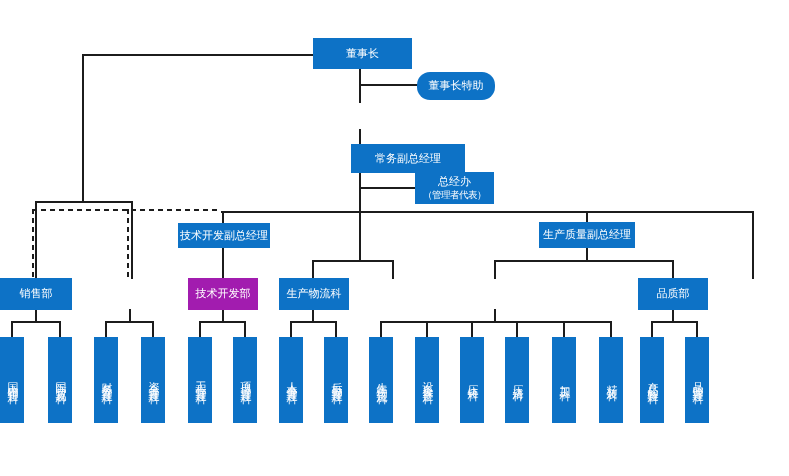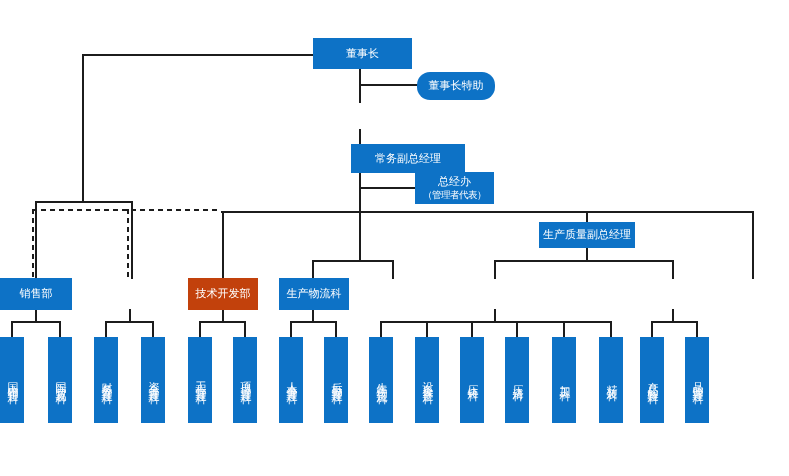--- a/index.html
+++ b/index.html
@@ -103,31 +103,37 @@
     <div class="node" style="left: 417px; top: 72px; width: 78px; height: 28px; background: rgb(13, 114, 198); color: rgb(255, 255, 255); border-radius: 13px;">
       <span class="main-label">董事长特助</span>
     </div>
     <div class="node" style="left: 313px; top: 144px; width: 114px; height: 29px; background: rgb(13, 114, 198); color: rgb(255, 255, 255); margin-left: 38px;">
       <span class="main-label">常务副总经理</span>
     </div>
     <div class="node two-line" style="left: 415px; top: 172px; width: 79px; height: 32px; background: rgb(13, 114, 198); color: rgb(255, 255, 255);">
       <span class="main-label">总经办</span>
       <span class="sublabel">（管理者代表）</span>
     </div>
+    <div class="node" style="left: 178px; top: 223px; width: 92px; height: 25px; background: rgb(13, 114, 198); color: rgb(255, 255, 255);">
+      <span class="main-label">技术开发副总经理</span>
+    </div>
     <div class="node" style="left: 0px; top: 278px; width: 72px; height: 32px; background: rgb(13, 114, 198); color: rgb(255, 255, 255);">
       <span class="main-label">销售部</span>
     </div>
     <div class="node" style="left: 539px; top: 222px; width: 96px; height: 26px; background: rgb(13, 114, 198); color: rgb(255, 255, 255);">
       <span class="main-label">生产质量副总经理</span>
     </div>
-    <div class="node" style="left: 188px; top: 278px; width: 70px; height: 32px; background: #c2410c; color: rgb(255, 255, 255); align-items: center;">
+    <div class="node" style="left: 188px; top: 278px; width: 70px; height: 32px; background: #a21caf; color: rgb(255, 255, 255); align-items: center;">
       <span class="main-label">技术开发部</span>
     </div>
     <div class="node" style="left: 279px; top: 278px; width: 70px; height: 32px; background: rgb(13, 114, 198); color: rgb(255, 255, 255);">
       <span class="main-label">生产物流科</span>
+    </div>
+    <div class="node" style="left: 638px; top: 278px; width: 70px; height: 32px; background: rgb(13, 114, 198); color: rgb(255, 255, 255);">
+      <span class="main-label">品质部</span>
     </div>
     <div class="node vertical" style="left: 0px; top: 337px; width: 24px; height: 86px; background: rgb(13, 114, 198); color: rgb(255, 255, 255);">
       <span class="main-label">国内销售科</span>
     </div>
     <div class="node vertical" style="left: 48px; top: 337px; width: 24px; height: 86px; background: rgb(13, 114, 198); color: rgb(255, 255, 255);">
       <span class="main-label">国际贸易科</span>
     </div>
     <div class="node vertical" style="left: 94px; top: 337px; width: 24px; height: 86px; background: rgb(13, 114, 198); color: rgb(255, 255, 255);">
       <span class="main-label">财务管理科</span>
     </div>

